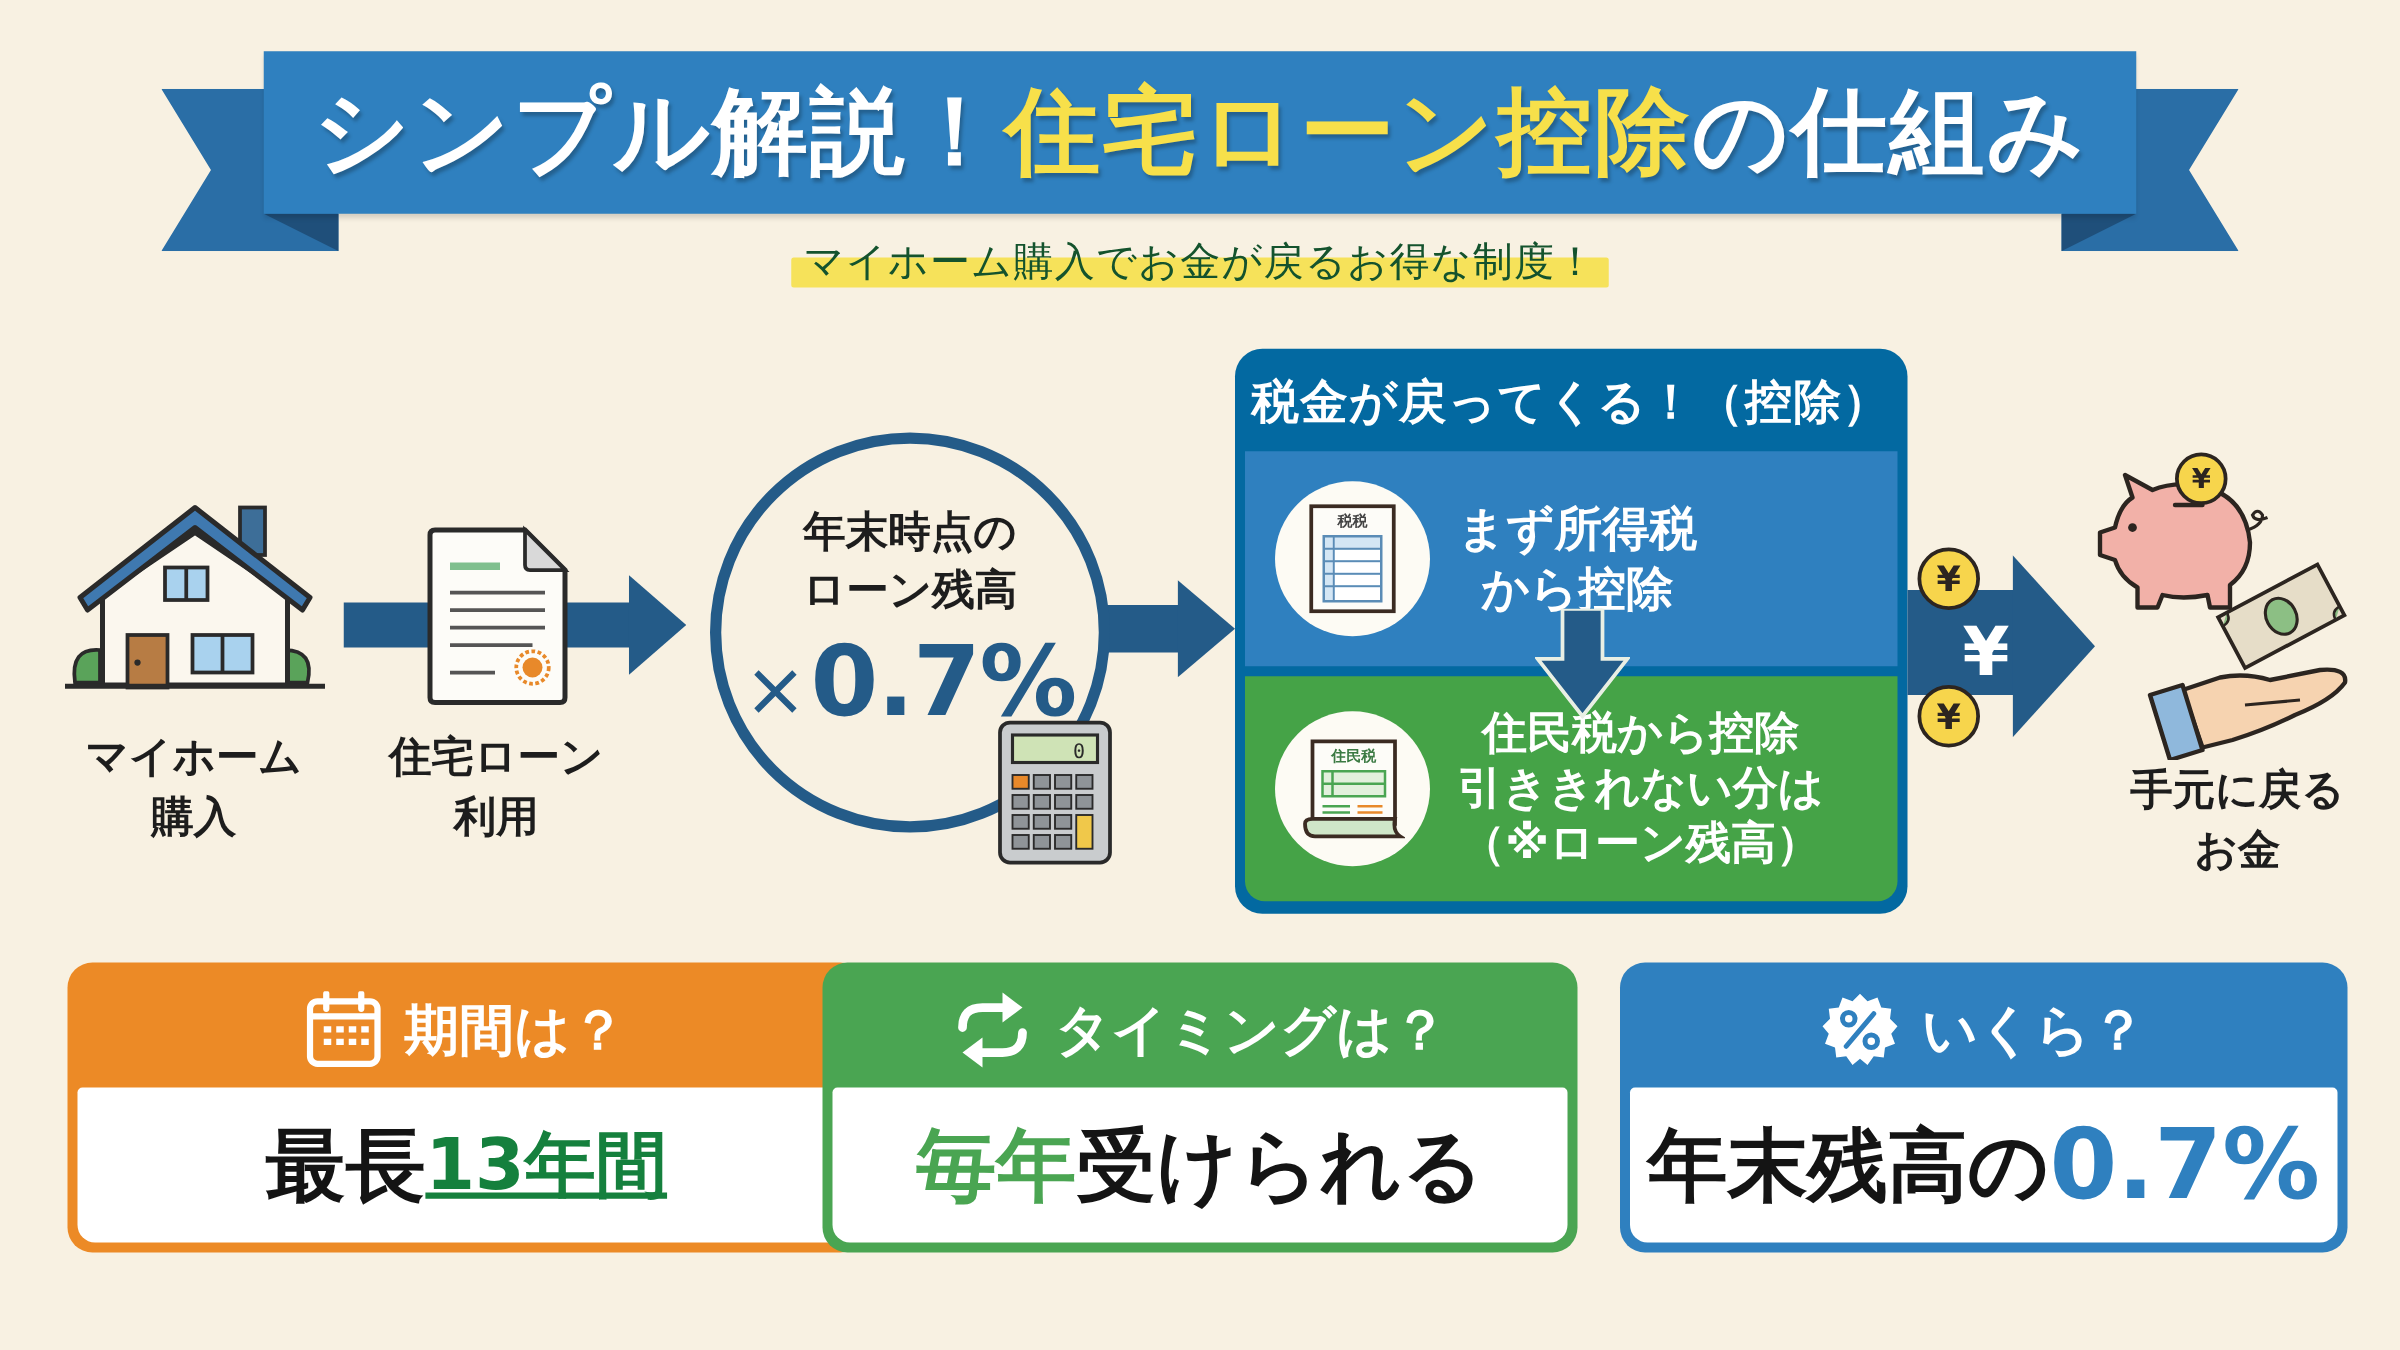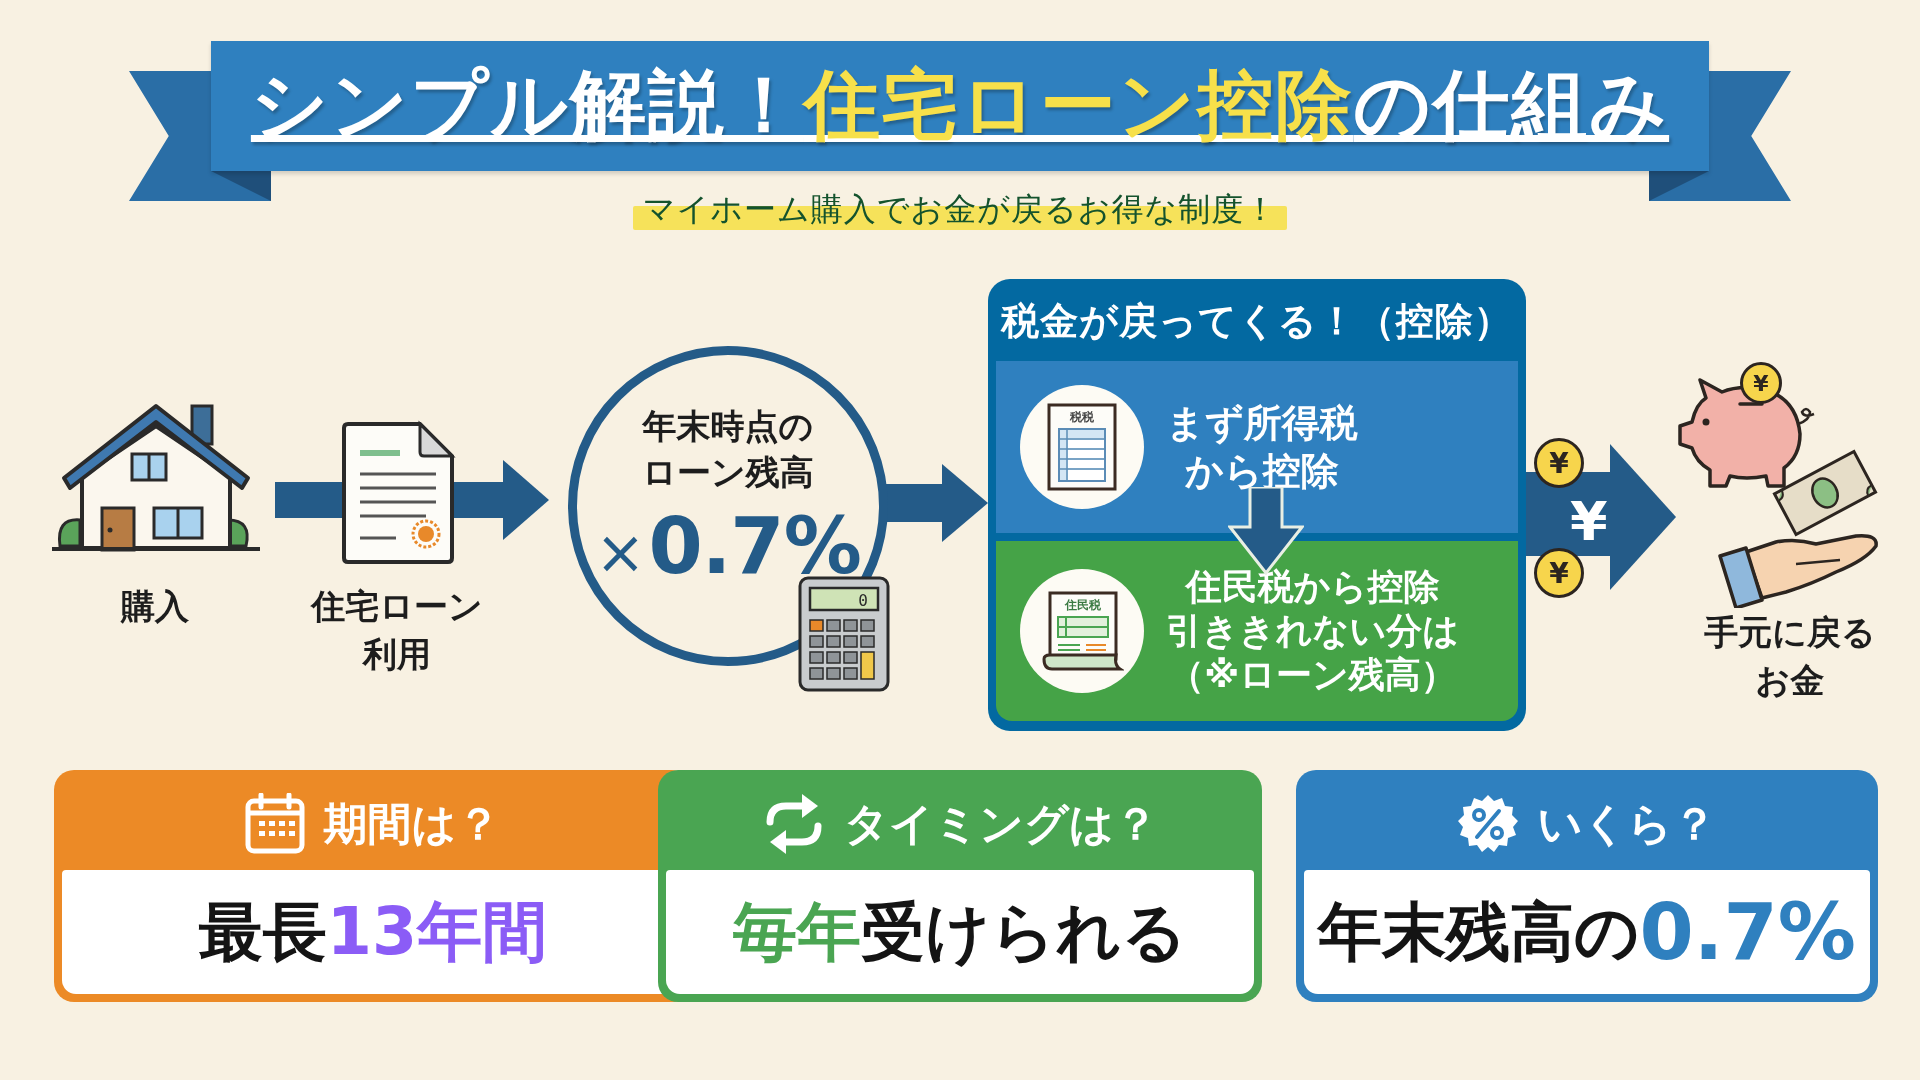--- a/index.html
+++ b/index.html
@@ -28,21 +28,20 @@
   .ribbon-main {
     position: absolute; left: 211px; top: 41px; width: 1498px; height: 130px;
     background: #2f80bf;
     display: flex; align-items: center; justify-content: center;
     box-shadow: 0 3px 4px rgba(0,0,0,0.15);
   }
   .title {
     font-size: 76px; font-weight: bold; color: #ffffff; letter-spacing: 2px;
     text-shadow: 2px 3px 3px rgba(0,0,0,0.25);
     white-space: nowrap;
-    text-decoration: underline;
   }
   .title .hl { color: #f7e04a; }
 
   
   .subtitle-wrap { position: absolute; left: 0; top: 188px; width: 1920px; display: flex; justify-content: center; }
   .subtitle {
     position: relative; font-size: 32px; font-weight: normal; color: #14532d; padding: 0 10px;
     white-space: nowrap; letter-spacing: 1px;
   }
   .subtitle::before {
@@ -107,21 +106,21 @@
   }
   .card .card-head { height: 92px; display: flex; align-items: center; justify-content: center; color: #fff; font-size: 44px; font-weight: bold; }
   .card .card-head .icon { margin-right: 18px; display: flex; }
   .card .card-body {
     flex: 1; background: #fff; border-radius: 4px 4px 14px 14px; display: flex; align-items: center; justify-content: center;
     font-size: 64px; font-weight: bold; color: #141414; white-space: nowrap;
   }
   .card.orange { left: 54px; width: 638px; background: #ec8a26; }
   .card.green { left: 658px; width: 604px; background: #4aa552; }
   .card.blue { left: 1296px; width: 582px; background: #2f80bf; }
-  .accent-orange { color: #8b5cf6; font-size: 65px; }
+  .accent-orange { color: #15803d; font-size: 57px; text-decoration: underline; }
   .accent-green { color: #4aa552; }
   .accent-blue { color: #2f80bf; font-size: 78px; }
 </style>
 </head>
 <body>
 
 <div>
   <div class="ribbon-tail left"></div>
   <div class="ribbon-tail right"></div>
   <div class="ribbon-fold left"></div>
@@ -151,20 +150,21 @@
     <rect x="86" y="58" width="34" height="26" fill="#a9d2ee" stroke="#2a2a2a" stroke-width="3"></rect>
     <line x1="103" y1="58" x2="103" y2="84" stroke="#2a2a2a" stroke-width="3"></line>
     <rect x="56" y="112" width="32" height="42" fill="#b77c44" stroke="#2a2a2a" stroke-width="3"></rect>
     <circle cx="64" cy="134" r="2.5" fill="#2a2a2a"></circle>
     <rect x="108" y="112" width="48" height="30" fill="#a9d2ee" stroke="#2a2a2a" stroke-width="3"></rect>
     <line x1="132" y1="112" x2="132" y2="142" stroke="#2a2a2a" stroke-width="3"></line>
     <line x1="6" y1="153" x2="214" y2="153" stroke="#2a2a2a" stroke-width="4"></line>
   </svg>
 </div>
 <div class="step-label" style="left:40px; top:582px; width:230px;">
+  <div>マイホーム</div>
   <div>購入</div>
 </div>
 
 <div class="abs" style="left:340px; top:420px; width:116px; height:146px;">
   <svg width="116" height="146" viewBox="0 0 116 146">
     <path d="M4 8 Q4 4 8 4 L80 4 L112 36 L112 138 Q112 142 108 142 L8 142 Q4 142 4 138 Z" fill="#fdfcf8" stroke="#2a2a2a" stroke-width="4"></path>
     <path d="M80 4 L80 32 Q80 36 84 36 L112 36 Z" fill="#d9d9d9" stroke="#2a2a2a" stroke-width="3"></path>
     <rect x="20" y="30" width="40" height="6" fill="#7fbf8e"></rect>
     <line x1="20" y1="54" x2="96" y2="54" stroke="#555" stroke-width="3"></line>
     <line x1="20" y1="68" x2="96" y2="68" stroke="#555" stroke-width="3"></line>

